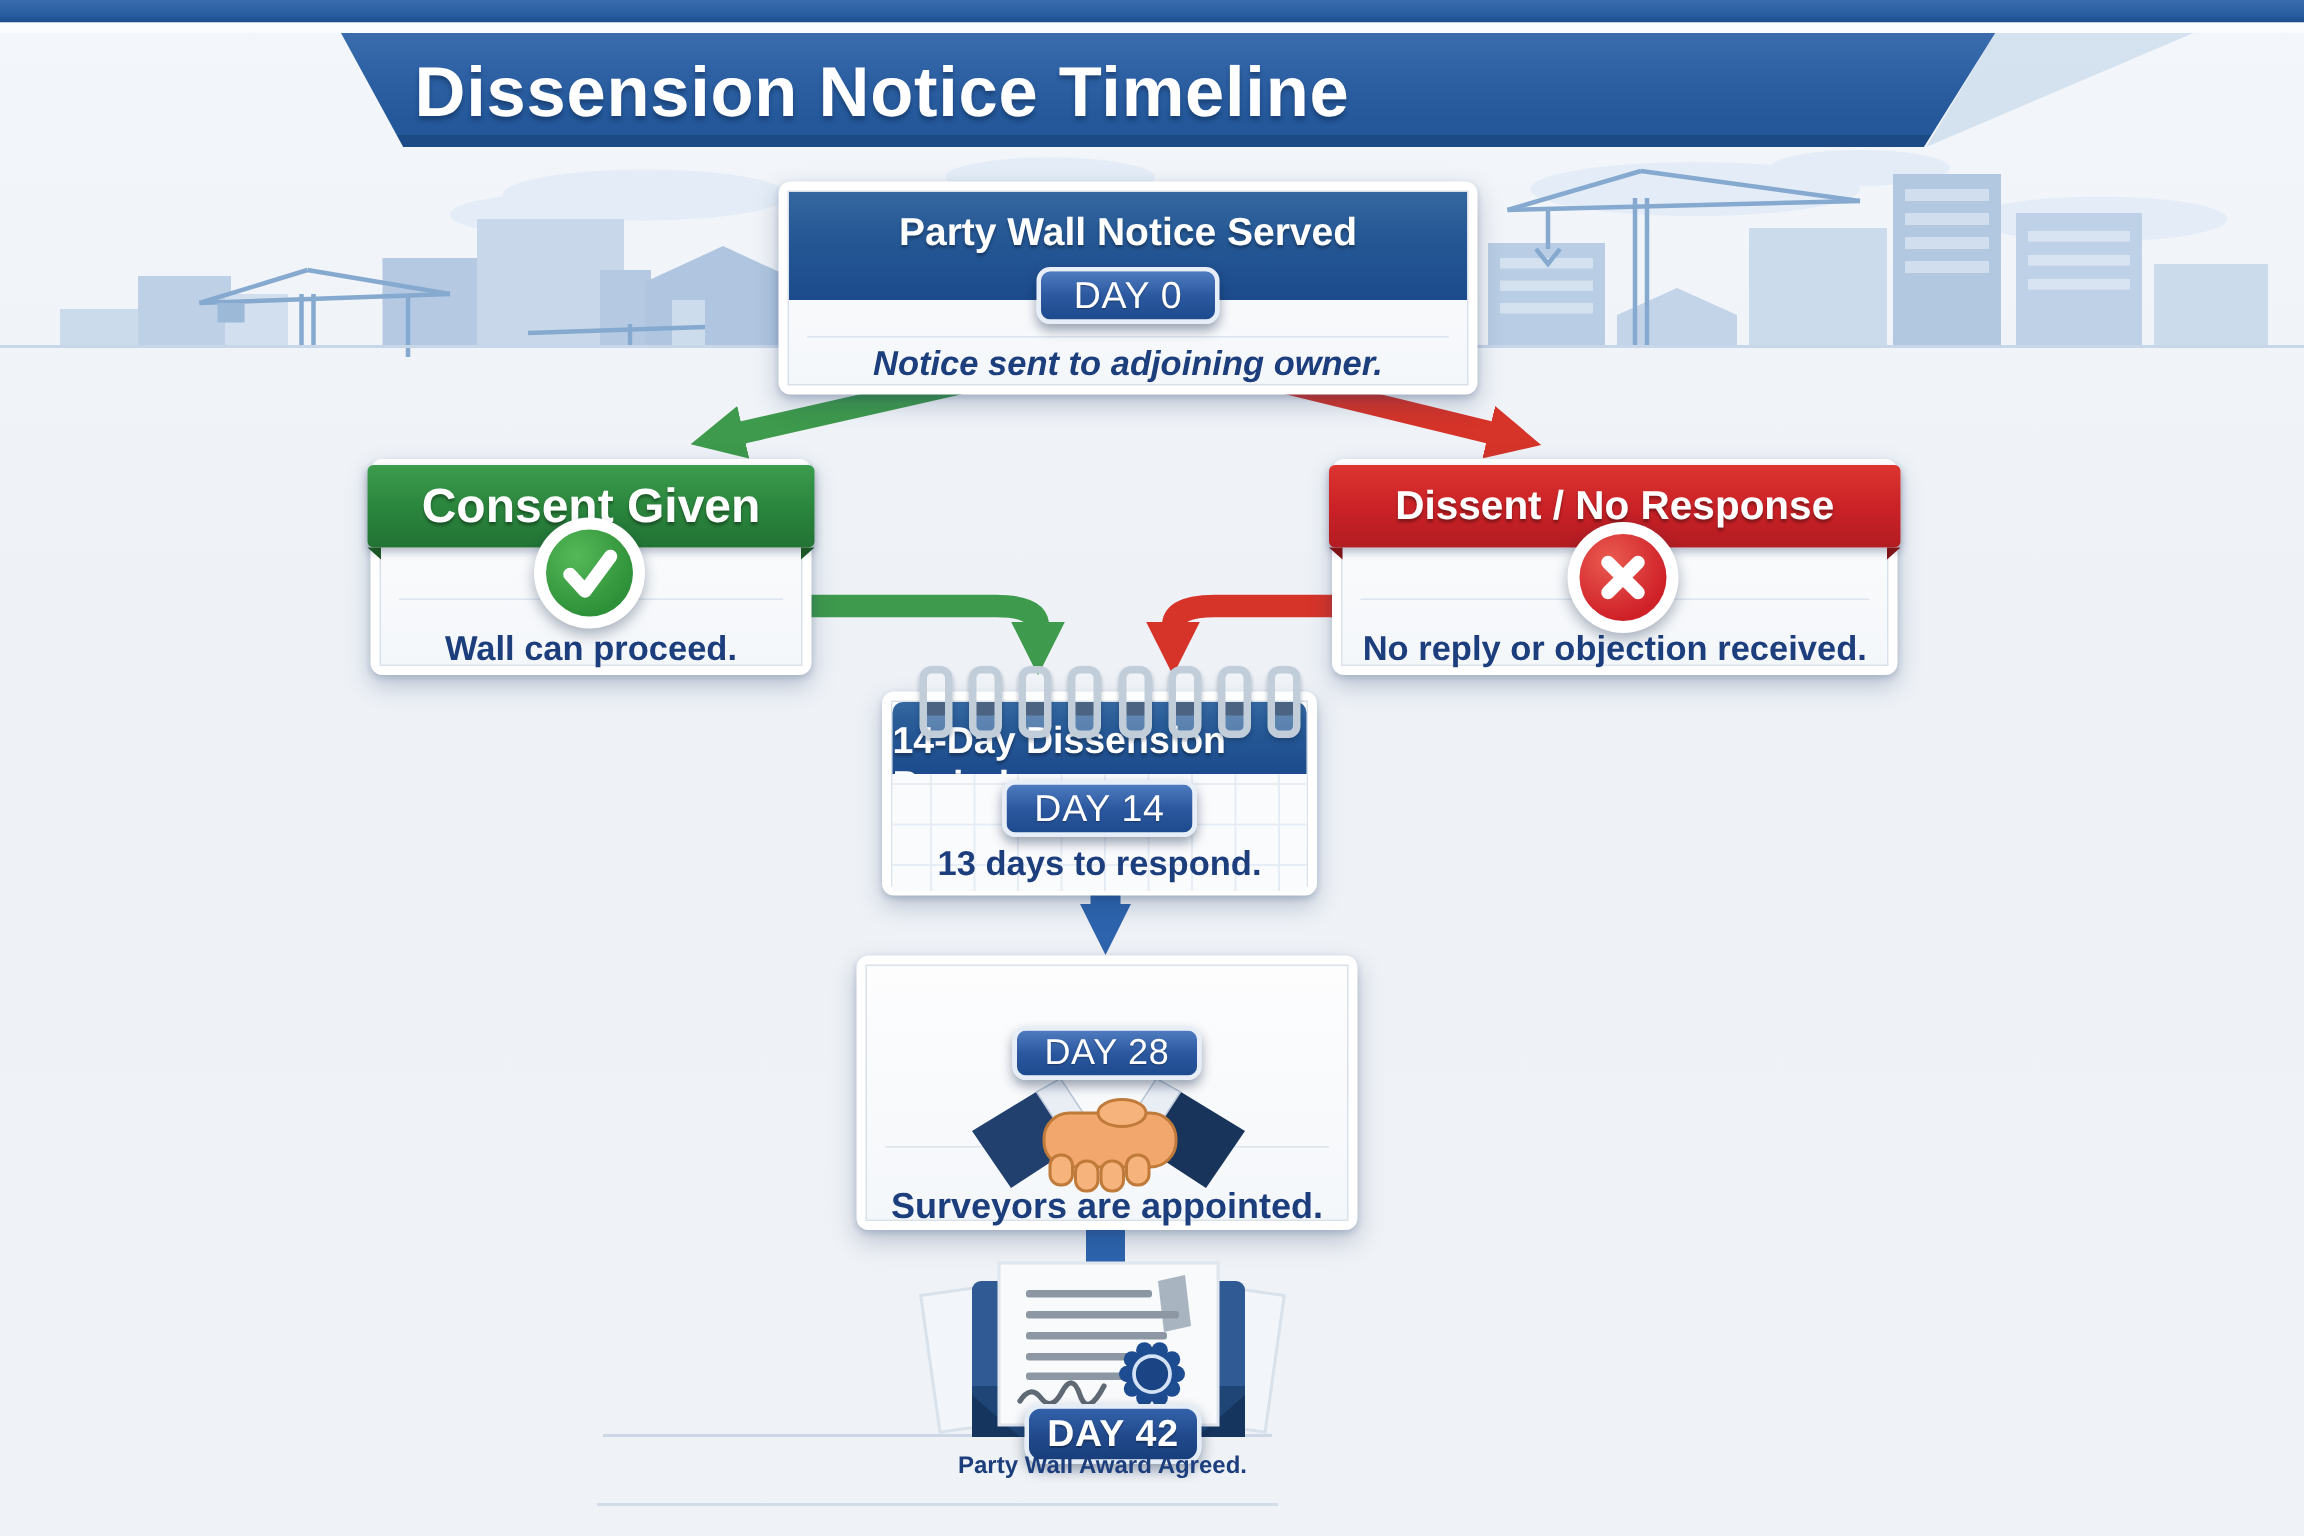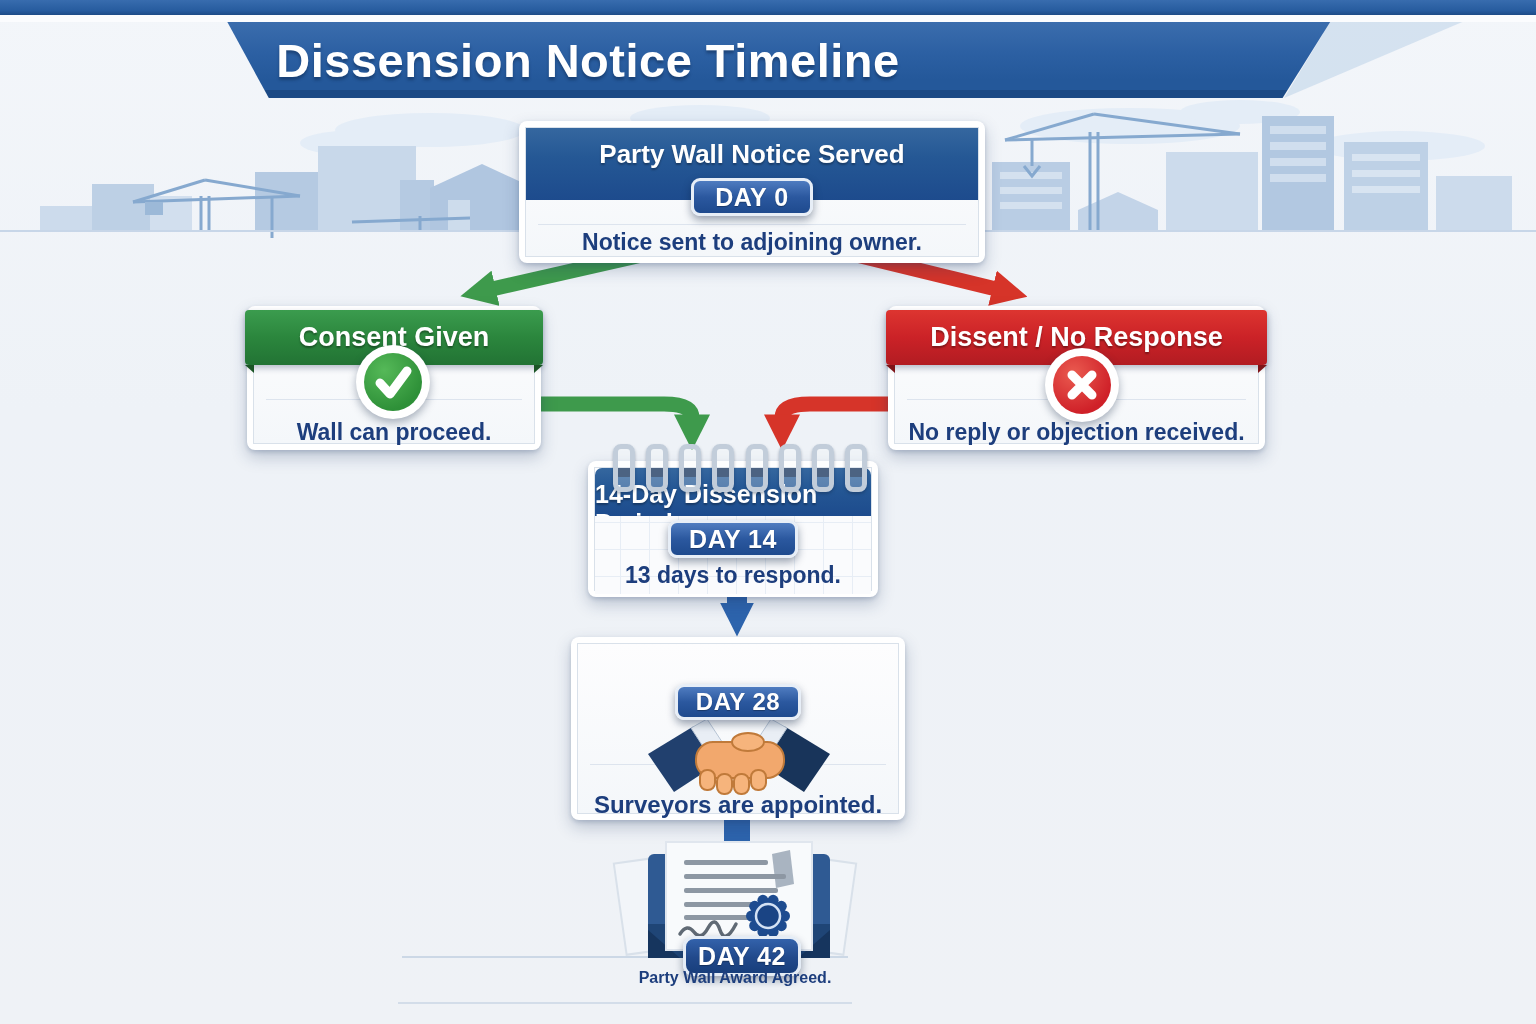--- a/index.html
+++ b/index.html
@@ -34,21 +34,21 @@
     border:1px solid #d9e1ea;background:linear-gradient(180deg,#fdfdfe,#f4f7fa);}
   .flat-header{position:relative;width:100%;box-sizing:border-box;
     display:flex;align-items:flex-start;justify-content:center;
     color:#fff;font-weight:700;text-shadow:0 2px 2px rgba(0,0,0,.3);}
   .blue-h{background:linear-gradient(180deg,#35679f 0%,#255895 40%,#1d4b8d 100%);}
   .body-text{position:absolute;left:0;width:100%;text-align:center;color:#1d3e7d;font-weight:700;}
   .rule{position:absolute;left:12px;right:12px;height:1px;background:#dde4ee;}
   .day-badge{position:absolute;left:50%;transform:translateX(-50%);
     display:flex;align-items:center;justify-content:center;
     background:linear-gradient(180deg,#4f7cc0 0%,#2b589f 50%,#1e4a8e 100%);
-    border:3px solid #e7eef7;border-radius:9px;color:#fff;font-weight:700;letter-spacing:.5px;
+    border:3px solid #e7eef7;border-radius:9px;color:#fff;font-weight:400;letter-spacing:.5px;
     box-shadow:0 4px 8px rgba(8,28,60,.4);z-index:6;text-shadow:0 1px 1px rgba(0,0,0,.3);}
   
   .ribbon{position:absolute;top:-3px;left:-9px;right:-9px;z-index:5;border-radius:4px;
     display:flex;align-items:center;justify-content:center;color:#fff;font-weight:700;
     text-shadow:0 2px 2px rgba(0,0,0,.35);box-shadow:0 3px 6px rgba(20,40,80,.3);}
   .ribbon:before{content:"";position:absolute;left:0;bottom:-8px;
     border-top:8px solid var(--fold);border-left:9px solid transparent;}
   .ribbon:after{content:"";position:absolute;right:0;bottom:-8px;
     border-top:8px solid var(--fold);border-right:9px solid transparent;}
   .green-h{--fold:#1b5526;background:linear-gradient(180deg,#3b9c4e 0%,#2b863d 50%,#227334 100%);}
@@ -170,27 +170,27 @@
     <path d="M892,404 L810,404 Q782,404 782,418" stroke="#d63429" stroke-width="15" fill="none" marker-end="url(#hR)"></path>
     <path d="M737,592 L737,606" stroke="#2d64ad" stroke-width="20" fill="none" marker-end="url(#hB)"></path>
     <rect x="724" y="816" width="26" height="44" fill="#2d64ad"></rect>
   </svg>
 
   <div class="card" style="left:519px;top:121px;width:466px;height:142px;">
     <div class="card-inner">
       <div class="flat-header blue-h" style="height:72px;font-size:26px;padding-top:11px;">Party Wall Notice Served</div>
       <div class="day-badge" style="top:50px;width:116px;height:32px;font-size:25px;">DAY 0</div>
       <div class="rule" style="top:96px;"></div>
-      <div class="body-text" style="top:101px;font-size:23px;">Notice sent to adjoining owner.</div>
+      <div class="body-text" style="top:101px;font-size:23px;font-style:italic;">Notice sent to adjoining owner.</div>
     </div>
   </div>
 
   <div class="card" style="left:247px;top:306px;width:294px;height:144px;">
     <div class="card-inner">
-      <div class="ribbon green-h" style="height:55px;font-size:27px;">Consent Given</div>
+      <div class="ribbon green-h" style="height:55px;font-size:32px;">Consent Given</div>
       <div class="rule" style="top:86px;"></div>
       <div class="status-icon" style="left:102px;top:32px;width:74px;height:74px;">
         <div class="status-core" style="background:radial-gradient(circle at 35% 30%,#55b958,#2e9038 72%);">
           <svg width="40" height="40" viewBox="-20 -20 40 40">
               <path d="M-13,1 L-3,12 L14,-11" stroke="#fff" stroke-width="9" fill="none" stroke-linecap="round" stroke-linejoin="round"></path>
             </svg>
         </div>
       </div>
       <div class="body-text" style="top:106px;font-size:23px;">Wall can proceed.</div>
     </div>

